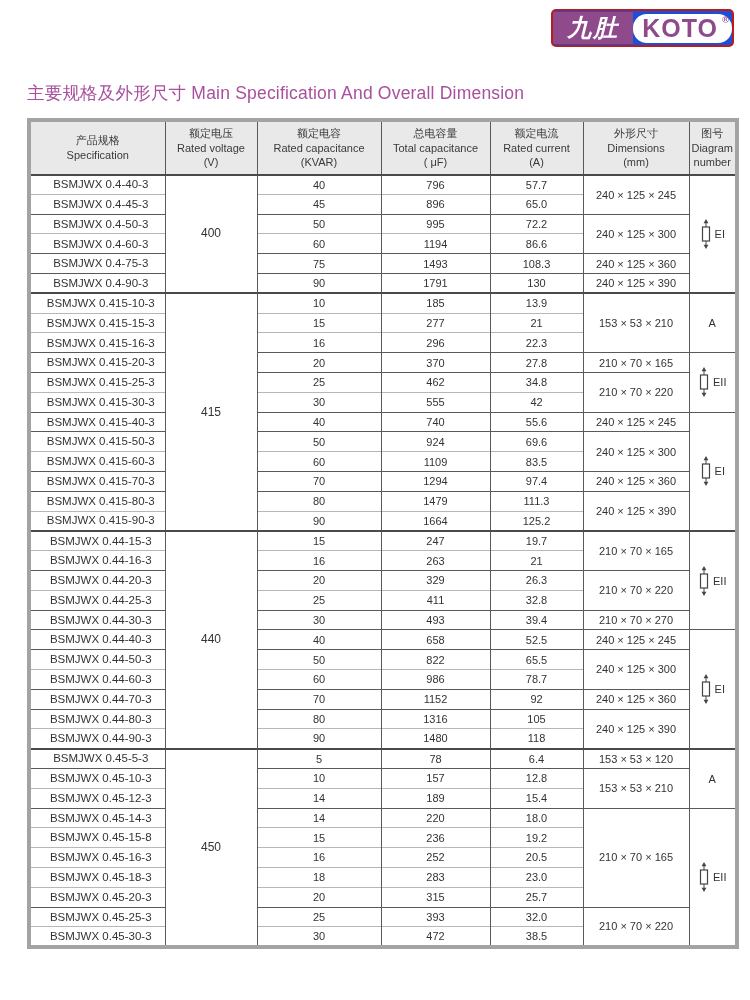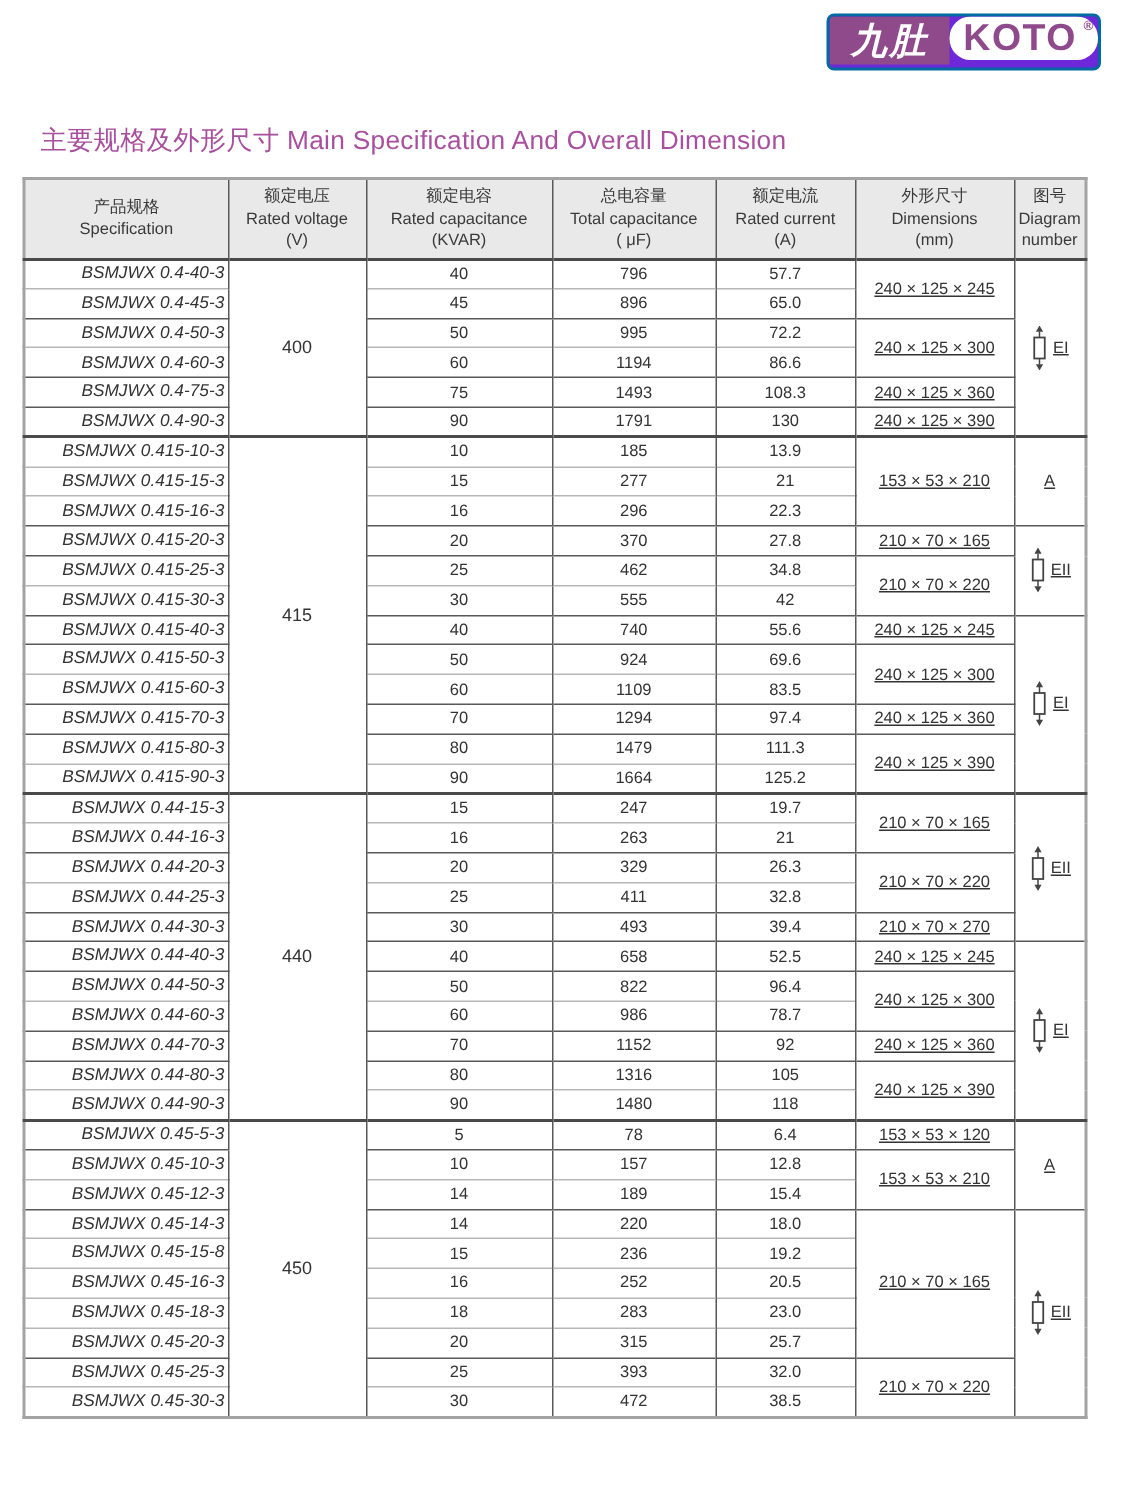--- a/index.html
+++ b/index.html
@@ -5,59 +5,59 @@
   * { box-sizing: border-box; }
   html,body { margin:0; padding:0; }
   body {
     width:750px; height:1000px; overflow:hidden;
     background:#ffffff; color:#3a3a3a;
     font-family:"Liberation Sans", sans-serif;
   }
   
   .top-bar { display:flex; justify-content:flex-end; padding:9px 16px 0 0; }
   .logo {
-    display:inline-flex; align-items:flex-start; height:38px;
-    border:2px solid #0369a1; border-radius:5px; overflow:hidden; background:#6d28d9;
+    display:inline-flex; align-items:center; height:38px;
+    border:2px solid #b91c1c; border-radius:5px; overflow:hidden; background:#1d4ed8;
   }
   .logo-cn {
     background:#8f4a8c; color:#fff; font-weight:bold; font-style:italic;
     font-size:24px; padding:0 14px; display:flex; align-items:center;
     font-family:"DejaVu Sans", sans-serif; letter-spacing:2px;
   }
   .logo-en {
     background:#fff; color:#8f4a8c; font-weight:bold; font-size:25px;
     padding:0 14px 0 9px; display:flex; align-items:center; letter-spacing:1px;
     position:relative; font-family:"Liberation Sans", sans-serif;border-radius:14px;
   }
   .logo-reg { position:absolute; top:1px; right:2px; font-size:9px; font-weight:bold; }
   
   .page-title {
     color:#a8509e; font-size:17.5px; font-weight:400;
     margin:34px 0 13px 27px; letter-spacing:0.2px;
   }
   
   table.spec-table {
     border-collapse:collapse; table-layout:fixed;
-    margin-left:15px; width:708px;
-    border:2px solid #a3a3a3;
+    margin-left:27px; width:708px;
+    border:4px solid #a3a3a3;
   }
   th {
     background:#e9e9e9; color:#3a3a3a; font-weight:normal;
     font-size:11px; line-height:1.32; padding:4px 1px;
     border:1px solid #59595b; border-bottom:2px solid #4a4a4a;
   }
   td {
     font-size:11px; text-align:center; color:#333;
     height:19.8px; padding:0 2px; line-height:1.1;
     border-left:1px solid #59595b; border-right:1px solid #59595b;
     border-top:1px solid #b7b7b7;
   }
-  td.c-spec { text-align:right; padding-left:8px; font-size:11.5px;font-style:italic; }
+  td.c-spec { text-align:center; padding-left:8px; font-size:11.5px; }
   td.c-volt { font-size:12px; }
-  td.c-dims, td.c-diag { border-top:1px solid #59595b;text-decoration:underline; }
+  td.c-dims, td.c-diag { border-top:1px solid #59595b; }
   tr.span-start td { border-top-color:#59595b; }
   tr.group-start td { border-top:2px solid #4a4a4a; }
   .diag-wrap { display:flex; align-items:center; justify-content:center; gap:3px; }
   .diag-label { font-size:11px; color:#333; }
   .dim-icon { display:block; }
 </style>
 </head>
 <body>
 
 <div class="top-bar">
@@ -345,21 +345,21 @@
               <path d="M6 30 L3.6 25.8 L8.4 25.8 Z" fill="#444"></path>
             </svg>
             <span class="diag-label">EI</span>
           </span>
         </td>
       </tr>
       <tr class="span-start">
         <td class="c-spec">BSMJWX 0.44-50-3</td>
         <td class="c-kvar">50</td>
         <td class="c-uf">822</td>
-        <td class="c-amp">96.4</td>
+        <td class="c-amp">65.5</td>
         <td class="c-dims" rowspan="2">240 × 125 × 300</td>
       </tr>
       <tr>
         <td class="c-spec">BSMJWX 0.44-60-3</td>
         <td class="c-kvar">60</td>
         <td class="c-uf">986</td>
         <td class="c-amp">78.7</td>
       </tr>
       <tr class="span-start">
         <td class="c-spec">BSMJWX 0.44-70-3</td>

